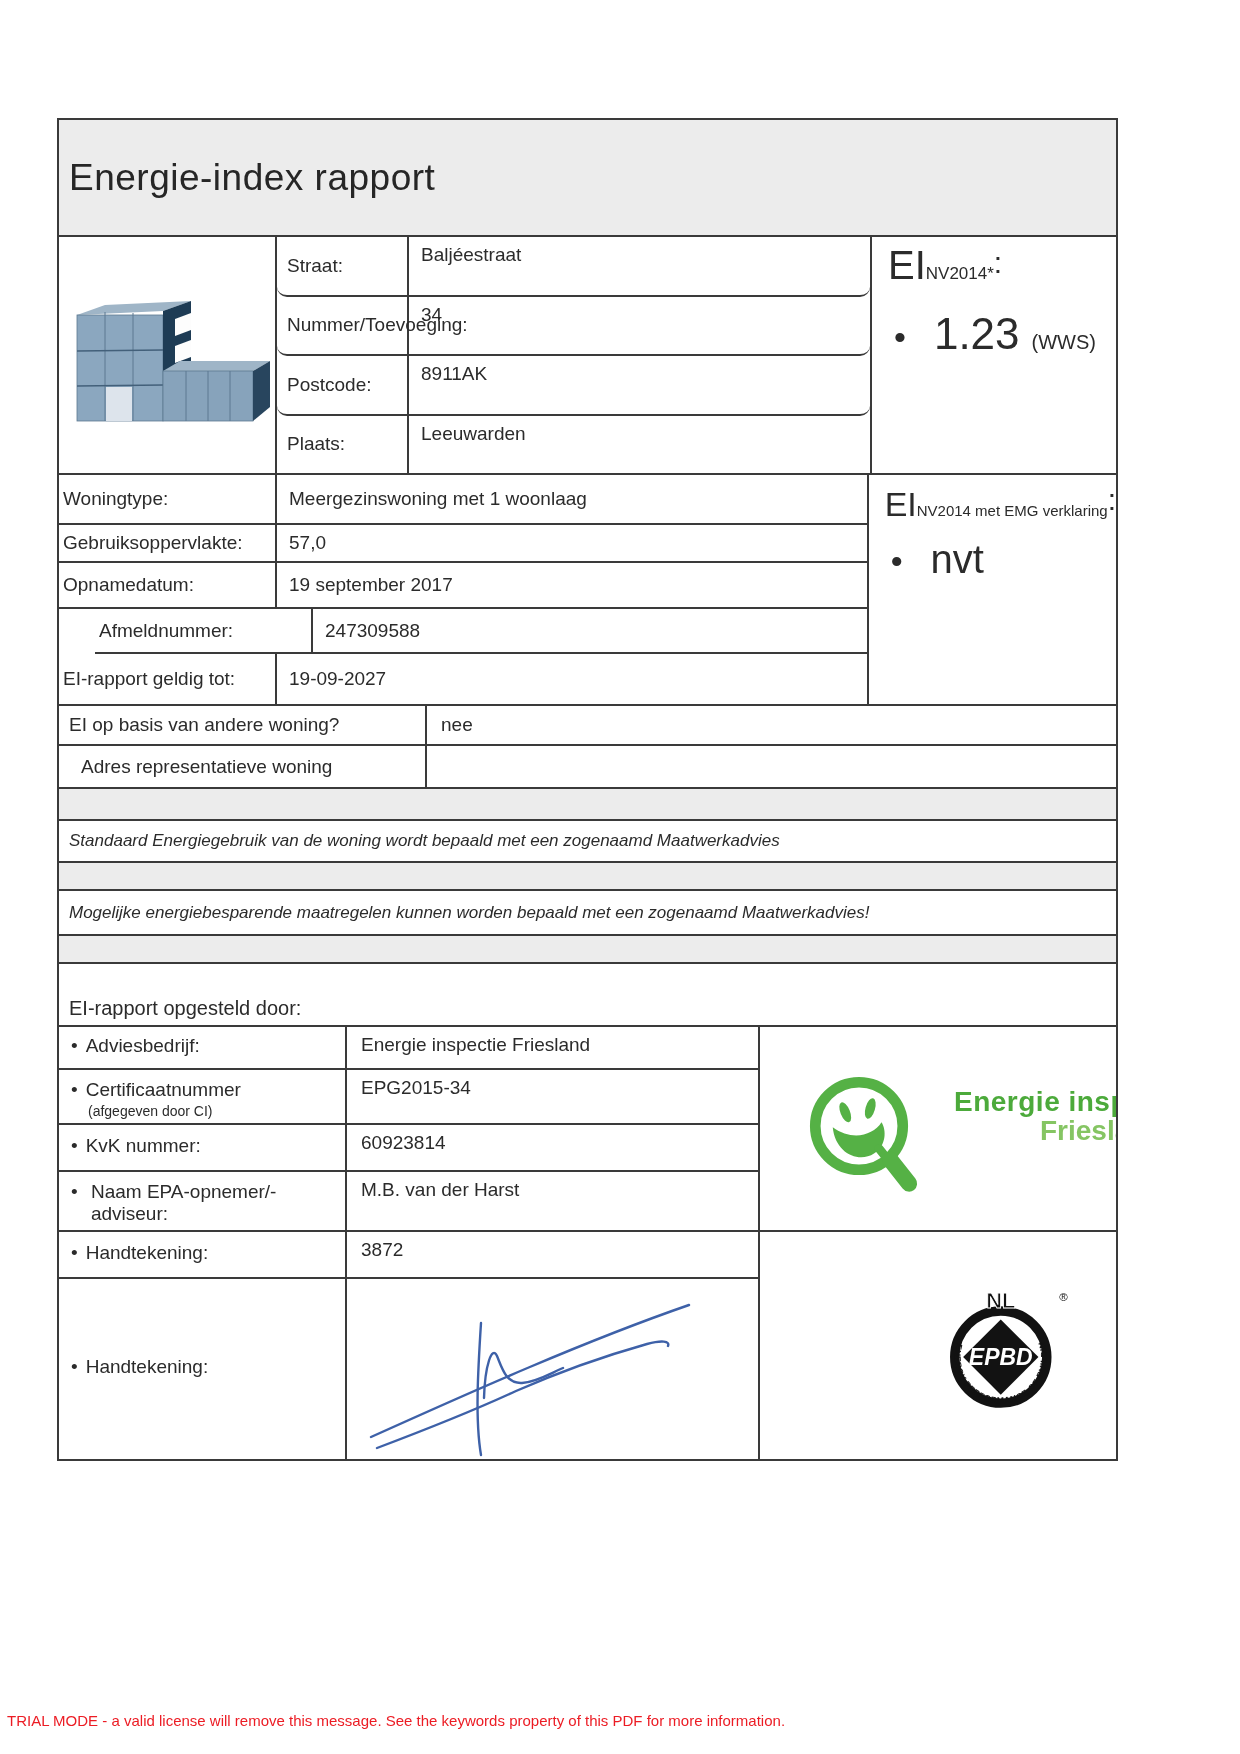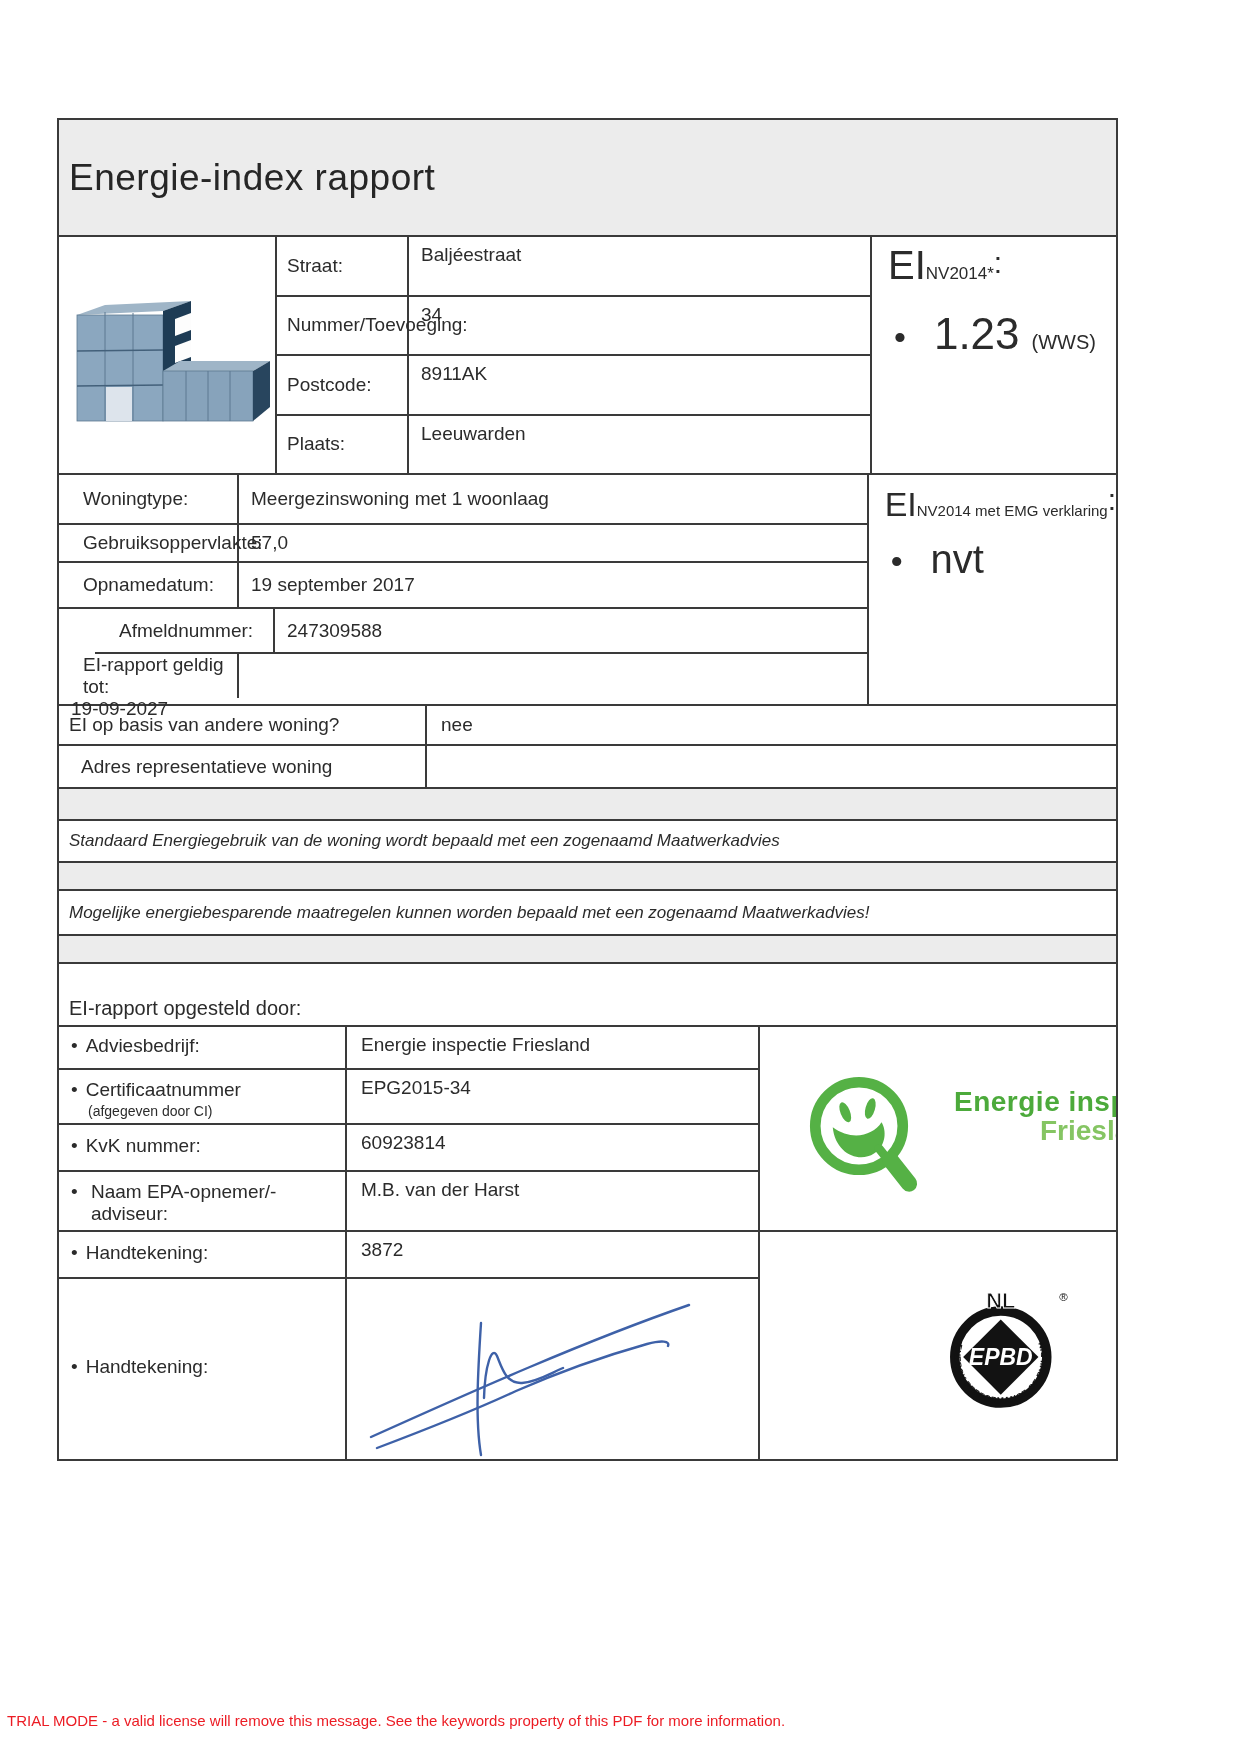--- a/index.html
+++ b/index.html
@@ -11,21 +11,21 @@
 
   
   .title-bar { height:117px; background:#ececec; border-bottom:2px solid #3a3a3a;
                display:flex; align-items:center; padding-left:10px; }
   .title-bar .t { font-size:37px; letter-spacing:0.5px; color:#262626; }
 
   
   .addr { display:flex; height:238px; border-bottom:2px solid #3a3a3a; }
   .img-cell { width:218px; border-right:2px solid #3a3a3a; position:relative; }
   .addr-mid { width:595px; display:flex; flex-direction:column; border-right:2px solid #3a3a3a; }
-  .addr-row { display:flex; flex:1; border-bottom:2px solid #3a3a3a; }
+  .addr-row { display:flex; flex:1; border-bottom:2px solid #3a3a3a;border-radius:10px; }
   .addr-row:last-child { border-bottom:none; }
   .addr-label { width:132px; border-right:2px solid #3a3a3a; display:flex; align-items:center;
                 padding:4px 4px 4px 10px; font-size:19px; }
   .addr-value { flex:1; padding:7px 4px 4px 12px; font-size:19px; }
 
   
   .ei-cell { flex:1; padding:8px 0 0 16px; white-space:nowrap; }
   .ei-head { line-height:1; }
   .ei-sym { font-size:40px; }
   .ei-sub { font-size:17px; }
@@ -36,22 +36,22 @@
   .ei-bullet { font-size:34px; line-height:0.6; margin:0 28px 0 6px; }
   .ei-value { font-size:44px; }
   .ei-wws { font-size:20px; margin-left:12px; }
   .ei-value2 { font-size:40px; }
 
   
   .details { display:flex; border-bottom:2px solid #3a3a3a; }
   .det-left { width:813px; border-right:2px solid #3a3a3a; display:flex; flex-direction:column; }
   .det-row { display:flex; border-bottom:2px solid #3a3a3a; }
   .det-row:last-child { border-bottom:none; }
-  .det-label { width:180px; border-right:2px solid #3a3a3a; display:flex; align-items:center;
-               padding-left:24px; font-size:19px; }
+  .det-label { width:218px; border-right:2px solid #3a3a3a; display:flex; align-items:center;
+               padding-left:4px; font-size:19px; }
   .det-value { flex:1; display:flex; align-items:center; padding-left:12px; font-size:19px; }
   .ei-cell2 { flex:1; padding:10px 0 0 16px; white-space:nowrap; }
   .ei-cell2 .ei-valrow { margin-top:16px; }
 
   
   .odw { display:flex; height:40px; border-bottom:2px solid #3a3a3a; }
   .odw-label { width:368px; border-right:2px solid #3a3a3a; display:flex; align-items:center;
                padding-left:10px; font-size:19px; }
   .odw-label.indent { padding-left:22px; }
   .odw-value { flex:1; display:flex; align-items:center; padding-left:14px; font-size:19px; }
@@ -167,21 +167,21 @@
           <div class="det-value">57,0</div>
         </div>
         <div class="det-row" style="height:46px;">
           <div class="det-label">Opnamedatum:</div>
           <div class="det-value">19 september 2017</div>
         </div>
         <div class="det-row" style="height:45px;margin-left:36px;">
           <div class="det-label">Afmeldnummer:</div>
           <div class="det-value">247309588</div>
         </div>
-        <div class="det-row" style="height:50px;flex-direction:column;">
+        <div class="det-row" style="height:50px;">
           <div class="det-label">EI-rapport geldig tot:</div>
           <div class="det-value">19-09-2027</div>
         </div>
       </div>
       <div class="ei-cell2">
         <div class="ei-head">
           <span class="ei-sym2">EI</span><span class="ei-sub2">NV2014 met EMG verklaring</span><span class="ei-colon">:</span>
         </div>
         <div class="ei-valrow">
           <span class="ei-bullet">•</span>

